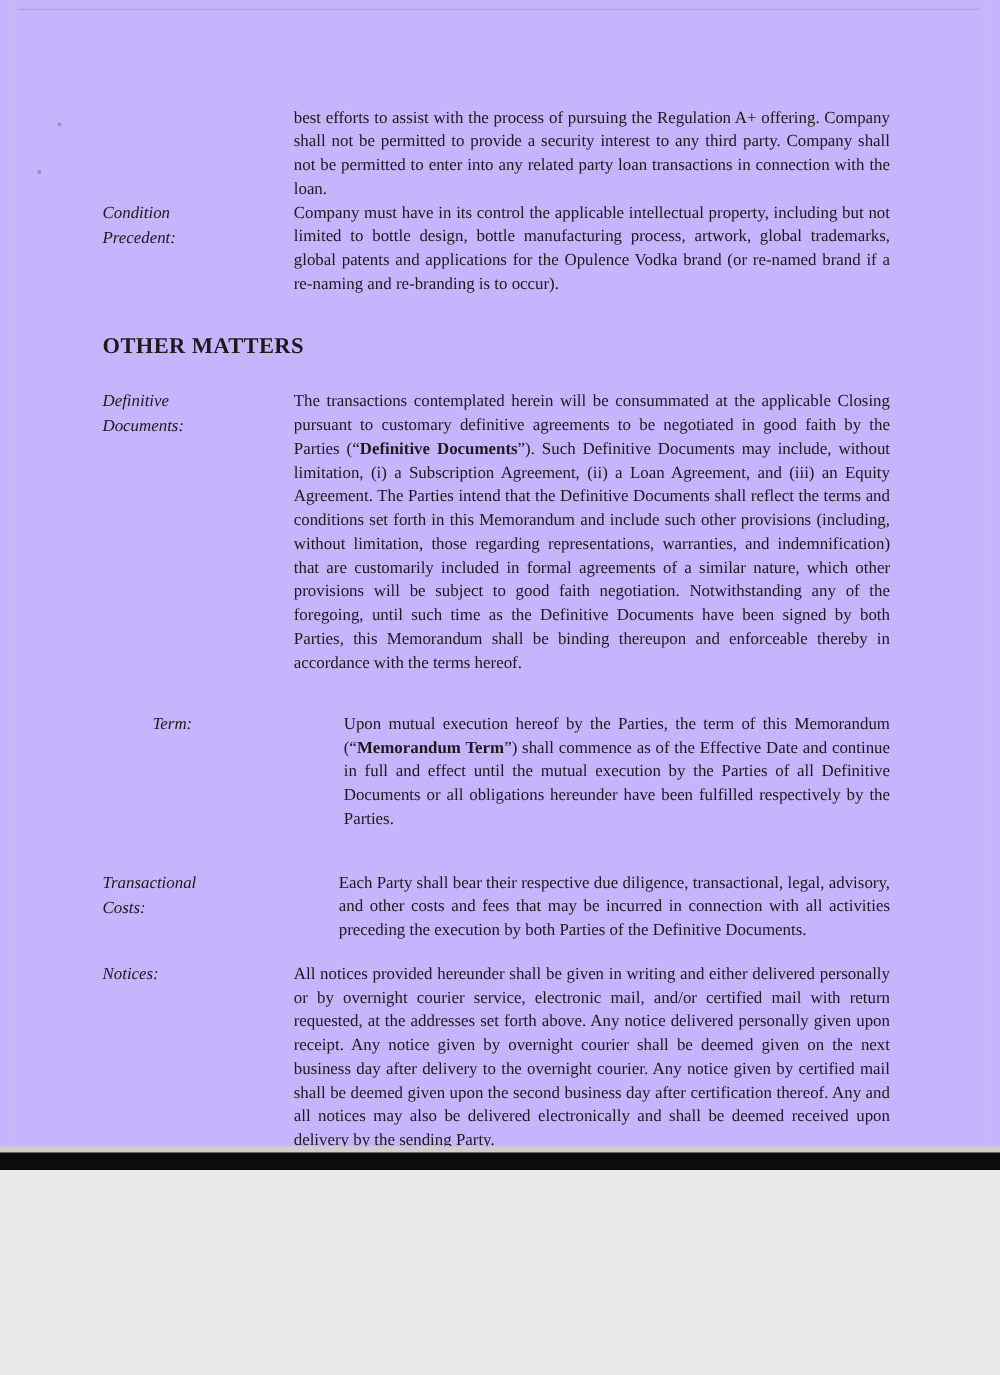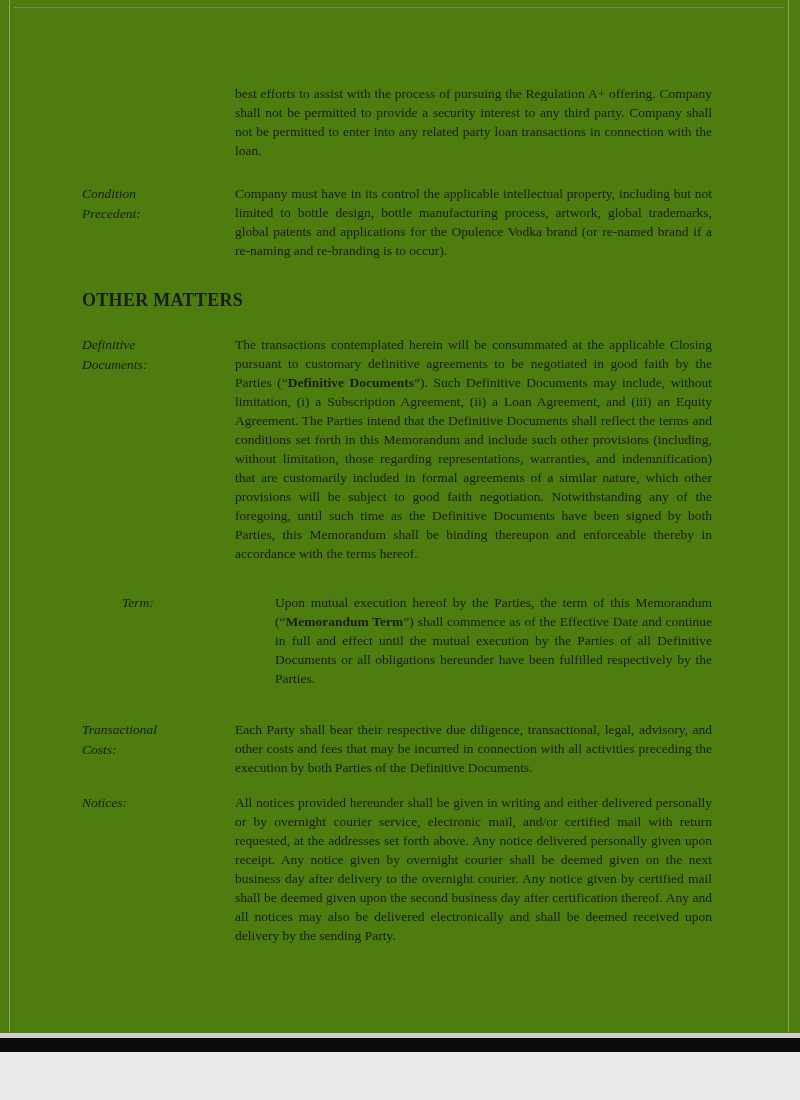--- a/index.html
+++ b/index.html
@@ -1,19 +1,19 @@
 <!DOCTYPE html>
 <html><head>
 <meta charset="utf-8">
 <style>
   html,body{margin:0;padding:0;background:#e9e9e7;}
   .page{
     position:relative;
-    width:800px;height:1052px;
-    background:#4d7c0f;
+    width:800px;height:936px;
+    background:#c4b5fd;
     overflow:hidden;
     font-family:"Liberation Serif","DejaVu Serif",serif;
     color:#1b1b1b;
   }
   
   .scan-top{position:absolute;left:14px;right:16px;top:7px;height:1px;background:#9a9a98;opacity:.55;}
   .scan-left{position:absolute;left:9px;top:0;bottom:20px;width:1px;background:#c9c9c6;opacity:.5;}
   .scan-right{position:absolute;right:11px;top:0;bottom:20px;width:1px;background:#c9c9c6;opacity:.5;}
   .scan-grey{position:absolute;left:0;right:0;bottom:14px;height:5px;background:#cfcfcc;}
   .scan-black{position:absolute;left:0;right:0;bottom:0;height:14px;background:#0c0c0c;}
@@ -21,24 +21,24 @@
 
   .content{position:absolute;left:82px;top:84px;width:630px;}
   .bodytext{
     margin:0;
     font-size:13.5px;line-height:19px;
     text-align:justify;
     text-justify:inter-word;
   }
   .intro{margin-left:153px;}
   .row{display:grid;grid-template-columns:153px 1fr;align-items:start;}
-  .row-condition{margin-top:24px;}
+  .row-condition{}
   .row-definitive{margin-top:24px;font-family:Liberation Serif, serif;}
   .row-term{margin-top:30px;margin-left:40px;}
-  .row-costs{margin-top:32px;}
+  .row-costs{margin-top:32px;gap:36px;}
   .row-notices{margin-top:16px;}
   .label{
     font-style:italic;
     font-size:13.5px;line-height:20px;
     white-space:pre-line;
     padding-right:20px;
   }
   .heading{
     margin:30px 0 0 0;
     font-size:18px;font-weight:bold;

